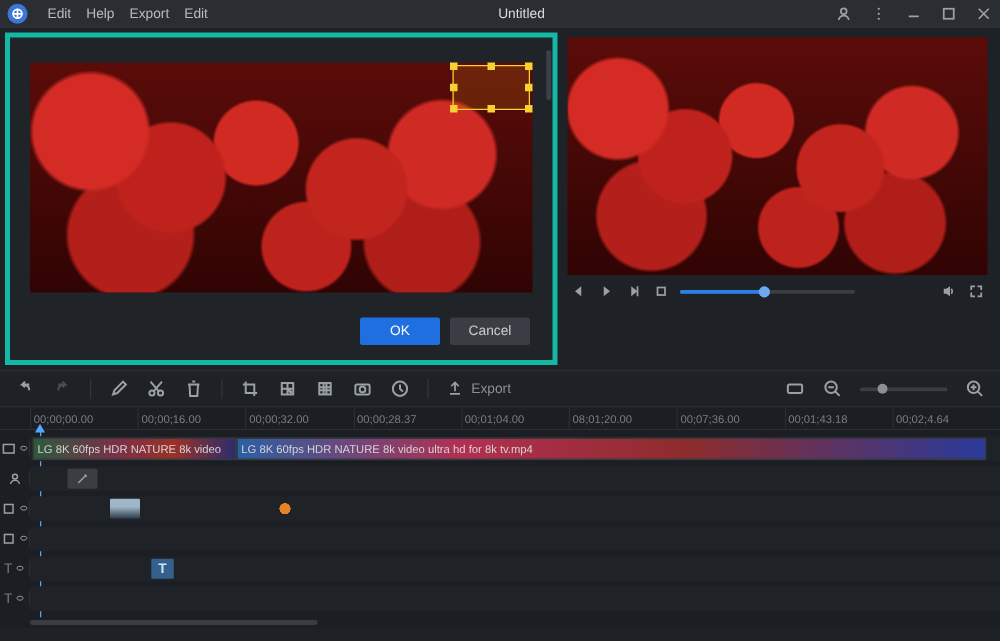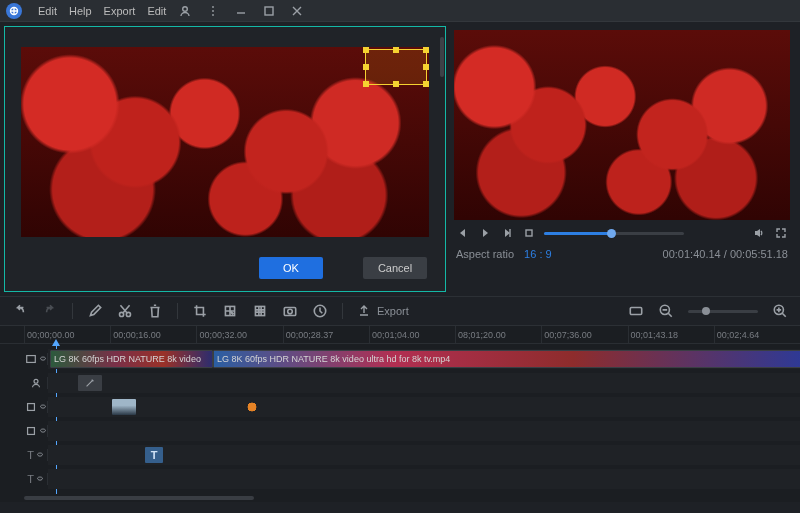--- a/index.html
+++ b/index.html
@@ -5,21 +5,21 @@
 * { margin:0; padding:0; box-sizing:border-box; font-family:"Segoe UI",Arial,sans-serif; }
 body { width:800px; height:513px; background:#1e2126; color:#bbb; font-size:11px; overflow:hidden; }
 .titlebar { height:22px; background:#2a2e33; display:flex; align-items:center; padding:0 6px; gap:12px; border-bottom:1px solid #33373c; }
 .titlebar .menu { display:flex; gap:12px; margin-left:4px; }
 .titlebar .menu span { cursor:pointer; }
 .titlebar .title { flex:1; text-align:center; color:#ddd; }
 .titlebar .win-controls { display:flex; gap:14px; color:#aaa; }
 .logo { width:16px; height:16px; border-radius:50%; background:#3a77d8; display:flex; align-items:center; justify-content:center; }
 .logo svg { width:10px; height:10px; }
 .main { display:flex; height:274px; }
-.pane-left { width:442px; border:1px solid #14b8a6; margin:4px; position:relative; background:#202328; display:flex; flex-direction:column; }
+.pane-left { width:442px; border:4px solid #14b8a6; margin:4px; position:relative; background:#202328; display:flex; flex-direction:column; }
 .pane-left .preview { flex:1; margin:20px 16px 10px 16px; position:relative; display:flex; align-items:center; justify-content:center; }
 .apples { width:100%; height:100%; background:radial-gradient(circle at 10% 20%,#e6362f,#7d120e 55%,#3c0705);
   background-image:
     radial-gradient(circle at 12% 30%, #d42b25 12%, transparent 13%),
     radial-gradient(circle at 28% 50%, #bf221c 14%, transparent 15%),
     radial-gradient(circle at 45% 35%, #d02a23 13%, transparent 14%),
     radial-gradient(circle at 65% 55%, #c2241e 14%, transparent 15%),
     radial-gradient(circle at 82% 40%, #cf2a24 12%, transparent 13%),
     radial-gradient(circle at 20% 75%, #b31f1a 14%, transparent 15%),
     radial-gradient(circle at 55% 80%, #bd221c 13%, transparent 14%),
@@ -30,21 +30,21 @@
 .crop-sel { position:absolute; top:2px; right:2px; width:62px; height:36px; border:1px solid #f5d231; background:rgba(230,170,30,.15);}
 .handle { position:absolute; width:6px; height:6px; background:#f5d231; }
 .h-tl{top:-3px;left:-3px}.h-tr{top:-3px;right:-3px}.h-bl{bottom:-3px;left:-3px}.h-br{bottom:-3px;right:-3px}
 .h-tc{top:-3px;left:50%;margin-left:-3px}.h-bc{bottom:-3px;left:50%;margin-left:-3px}
 .h-lc{left:-3px;top:50%;margin-top:-3px}.h-rc{right:-3px;top:50%;margin-top:-3px}
 .pane-left .scrollbar-v { position:absolute; right:0; top:10px; bottom:50px; width:6px; }
 .sb-thumb { background:#3d4147; width:4px; height:40px; border-radius:2px; margin:0 auto; }
 .dlg-buttons { display:flex; justify-content:flex-end; gap:8px; padding:10px 18px 12px; }
 .btn { width:64px; height:22px; border:none; color:#fff; font-size:11px; cursor:pointer; border-radius:2px; }
 .btn-primary { background:#1f6fe0; }
-.btn-secondary { background:#3a3e44; color:#ccc;margin-left:32px; }
+.btn-secondary { background:#3a3e44; color:#ccc; }
 .pane-right { flex:1; padding:8px 10px 4px 4px; display:flex; flex-direction:column; }
 .pane-right .preview2 { flex:1; max-height:190px; }
 .controls { display:flex; align-items:center; gap:8px; padding:6px 2px; color:#8a8f96; }
 .controls .spacer { flex:1; }
 .ctl { width:14px; height:14px; display:flex; align-items:center; justify-content:center; cursor:pointer; }
 .seek { flex:0 0 140px; height:3px; background:#3a3e44; position:relative; border-radius:2px; }
 .seek .fill { position:absolute; left:0; top:0; bottom:0; background:#2d7fe3; width:48%; border-radius:2px;}
 .seek .knob { position:absolute; top:-3px; left:48%; width:9px; height:9px; border-radius:50%; background:#6fa8ee; margin-left:-4px;}
 .ar-row { display:flex; align-items:center; gap:10px; padding:2px 2px 6px; color:#8a8f96; }
 .ar-row .val{ color:#2d7fe3; }
@@ -52,21 +52,21 @@
 .toolbar { height:30px; display:flex; align-items:center; gap:14px; padding:0 12px; border-top:1px solid #2c3035; border-bottom:1px solid #2c3035; color:#8a8f96; }
 .toolbar .sep { width:1px; height:16px; background:#33373c; }
 .tool { width:16px; height:16px; display:flex; align-items:center; justify-content:center; cursor:pointer; }
 .toolbar .export { display:flex; align-items:center; gap:6px; cursor:pointer; }
 .toolbar .right { margin-left:auto; display:flex; align-items:center; gap:14px; }
 .zoom { width:70px; height:3px; background:#3a3e44; position:relative; border-radius:2px;}
 .zoom .knob{position:absolute;left:20%;top:-3px;width:8px;height:8px;border-radius:50%;background:#8a8f96;}
 .timeline { flex:1; background:#1b1e22; display:flex; flex-direction:column; overflow:hidden; }
 .ruler { height:18px; display:flex; font-size:9px; color:#787c82; border-bottom:1px solid #2a2e33; }
 .ruler .r-tick { flex:1; border-left:1px solid #2a2e33; padding-left:2px; line-height:18px;}
-.tracks { display:flex; flex-direction:column; gap:2px; padding:4px 0; position:relative;margin-left:24px; }
+.tracks { display:flex; flex-direction:column; gap:2px; padding:4px 0; position:relative; }
 .track { height:22px; display:flex; align-items:center; position:relative;}
 .track .head { width:24px; display:flex; align-items:center; justify-content:center; border-right:1px solid #2a2e33; gap:2px; color:#6d7177;}
 .track .body { flex:1; position:relative; height:20px; background:#1f2226; }
 .clip { position:absolute; top:1px; bottom:1px; border:1px solid #3a3e44; border-radius:1px; display:flex; align-items:center; font-size:9px; color:#d4d4d4; overflow:hidden; padding-left:3px;}
 .clip.img { background:linear-gradient(90deg,#2c5a3d,#7a3048 40%,#9a3128 70%,#2d2d6e);}
 .clip.img2{ background:linear-gradient(90deg,#2b5fa3 0%,#b22f52 30%,#8e2c2c 60%,#2a3a9a);}
 .thumb-clip{ width:24px; top:2px; bottom:2px; border-radius:1px; position:absolute;}
 .tc-wand{ background:#3a3e44; display:flex;align-items:center;justify-content:center;}
 .tc-pic1{ background:linear-gradient(#9fb6c8 40%,#2a3846);}
 .tc-pic2{ background:radial-gradient(circle,#e58326 30%,#1f2226 32%);}
@@ -86,20 +86,21 @@
         <circle cx="5" cy="5" r="3.5" stroke="#fff"></circle>
         <path d="M5 1v8M1 5h8" stroke="#fff"></path>
       </svg>
     </div>
   <div class="menu">
     <span>Edit</span>
     <span>Help</span>
     <span>Export</span>
     <span>Edit</span>
   </div>
+  <div class="title">Untitled</div>
   <div class="win-controls">
     <span class="ctl">
         <svg viewBox="0 0 14 14">
           <circle cx="7" cy="5" r="2.3"></circle>
           <path d="M3 12c0-2 2-3.5 4-3.5s4 1.5 4 3.5"></path>
         </svg>
       </span>
     <span class="ctl">
         <svg viewBox="0 0 14 14">
           <circle cx="7" cy="3" r="0.9" fill="#9ba0a6" stroke="none"></circle>
@@ -184,25 +185,20 @@
             <path d="M3 5h2l3-2v8l-3-2H3z" fill="#9ba0a6" stroke="none"></path>
             <path d="M9 5c1 1 1 3 0 4"></path>
           </svg>
         </span>
       <span class="ctl">
           <svg viewBox="0 0 14 14">
             <path d="M3 6V3h3M11 8v3H8M3 8v3h3M11 6V3H8"></path>
           </svg>
         </span>
     </div>
-    <div class="ar-row">
-      <span>Aspect ratio</span>
-      <span class="val">16 : 9</span>
-      <span class="time"><span>00:01:40.14</span> / <span>00:05:51.18</span></span>
-    </div>
   </div>
 </div>
 
 <div class="toolbar">
   <span class="tool">
       <svg viewBox="0 0 14 14">
         <path d="M10 4H5L7 2M5 4l2 2M5 4v0c4 0 5 2 5 4"></path>
       </svg>
     </span>
   <span class="tool" style="opacity:.35">

